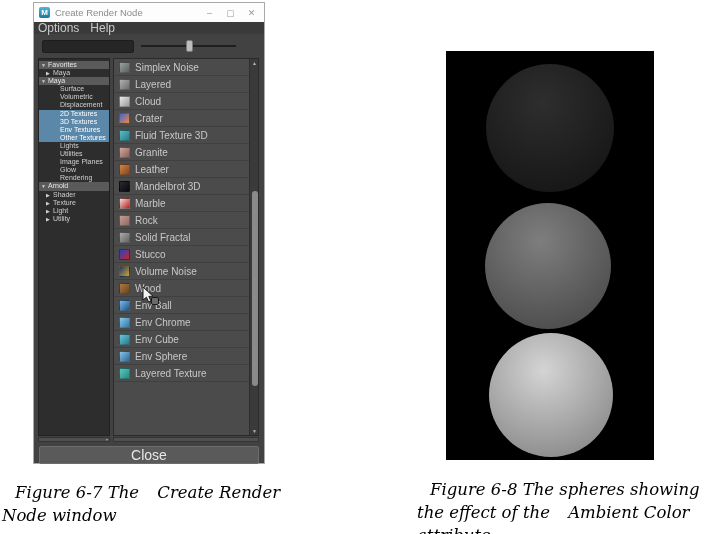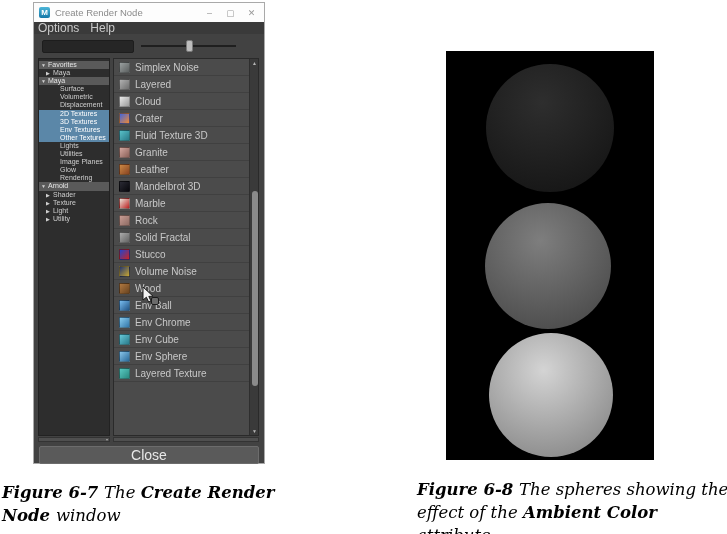--- a/index.html
+++ b/index.html
@@ -69,21 +69,21 @@
 
   
   .sphere-image { position:absolute; left:446px; top:51px; width:208px; height:409px; background:#000; overflow:hidden; }
   .sphere { position:absolute; top:var(--top); left:var(--left); width:var(--size); height:var(--size);
             border-radius:50%; background:radial-gradient(circle at 44% 30%, var(--c1), var(--c2) 80%); }
 
   
   .cap { position:absolute; font-family:"DejaVu Serif", serif; font-style:italic; font-size:16.5px;
          line-height:23px; color:#000; }
   .cap span::after { content:" "; }
-  .cap .b { font-weight:bold; }
+  .cap .b { font-weight:normal;margin-left:13px; }
   .cap-left { left:2px; top:481px; width:290px; }
   .cap-right { left:417px; top:478px; width:312px; }
 </style>
 </head>
 <body>
 
 <div class="page">
 
   <div class="window">
 

